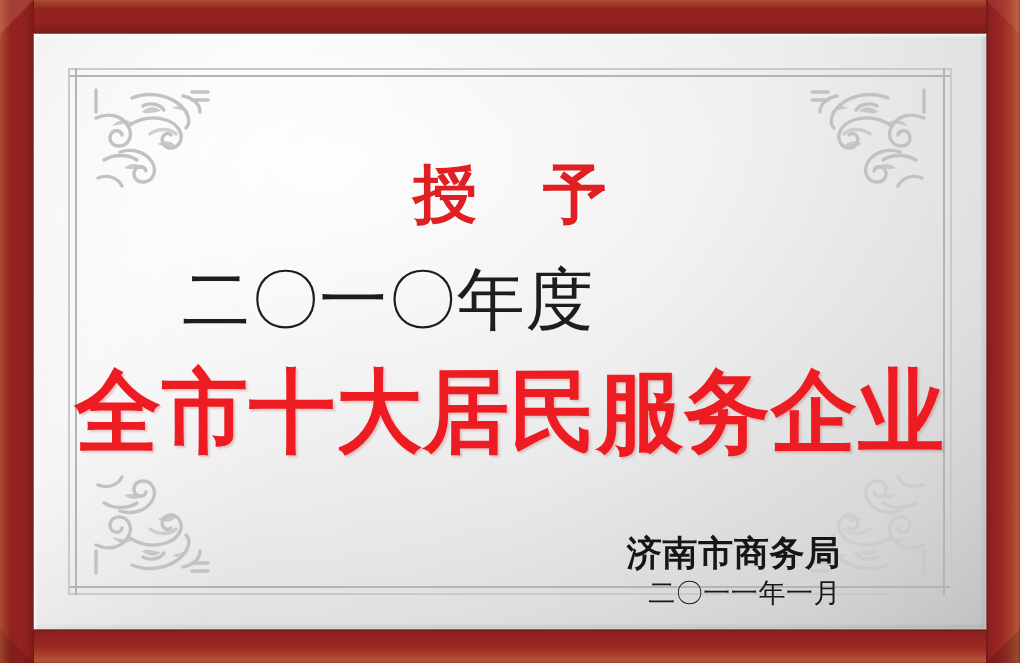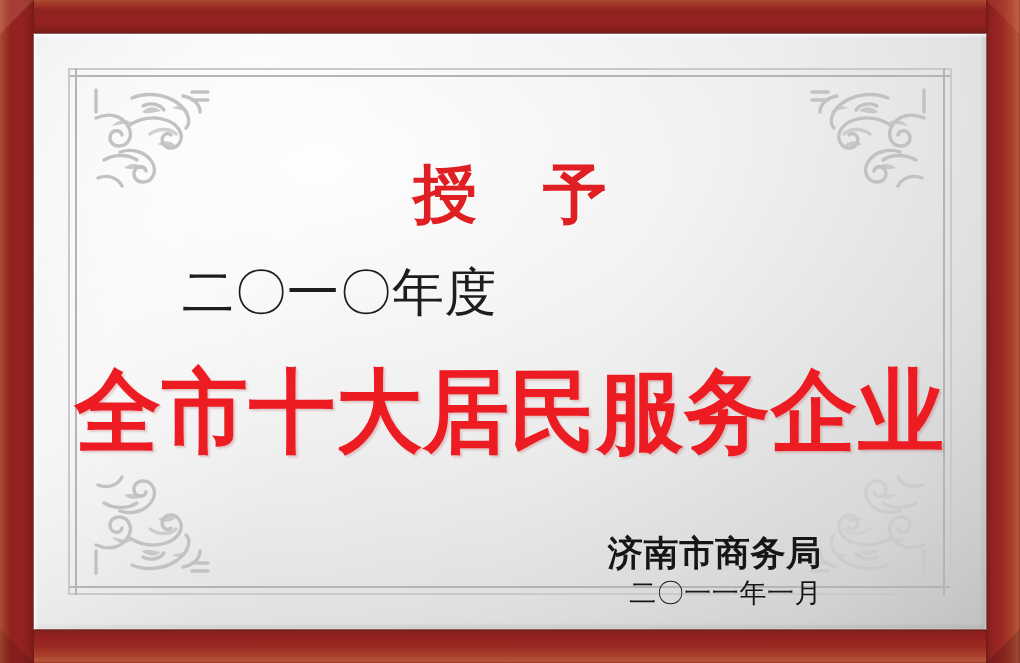--- a/index.html
+++ b/index.html
@@ -92,35 +92,35 @@
     position:absolute; left:0; right:0; top:128px;
     text-align:center;
     font-family:"DejaVu Serif","Liberation Serif", serif;
     font-size:64px; font-weight:700; line-height:1;
     color:#e01f22;
     letter-spacing:.34em; text-indent:.34em;
     text-shadow:1px 1px 0 rgba(255,255,255,.55);
   }
   .year-line{
     position:absolute; left:148px; top:232px;
-    font-family:Liberation Sans, sans-serif;
-    font-size:52px; font-weight:500; line-height:1;
+    font-family:Liberation Serif, serif;
+    font-size:68px; font-weight:500; line-height:1;
     color:#1f1c1c; letter-spacing:.01em;
   }
   .main-title{
     position:absolute; left:0; right:0; top:334px;
     text-align:center;
     font-family:"DejaVu Serif","Liberation Serif", serif;
     font-size:86px; font-weight:700; line-height:1;
     color:#ec1c22; letter-spacing:.012em;
     text-shadow:2px 2px 2px rgba(170,40,40,.22);
     transform:scaleY(1.06);
   }
   .sig{
-    position:absolute; right:164px; text-align:left; color:#161616;
+    position:absolute; right:145px; text-align:left; color:#161616;
     font-family:"DejaVu Sans","Liberation Sans", sans-serif;
   }
   .sig-org{ top:500px; font-size:35px; font-weight:700; line-height:1.1; letter-spacing:.02em; }
   .sig-date{ top:544px; font-size:27px; font-weight:400; line-height:1.1; letter-spacing:.02em; }
 </style>
 </head>
 <body>
 
 <div class="plaque">
 

